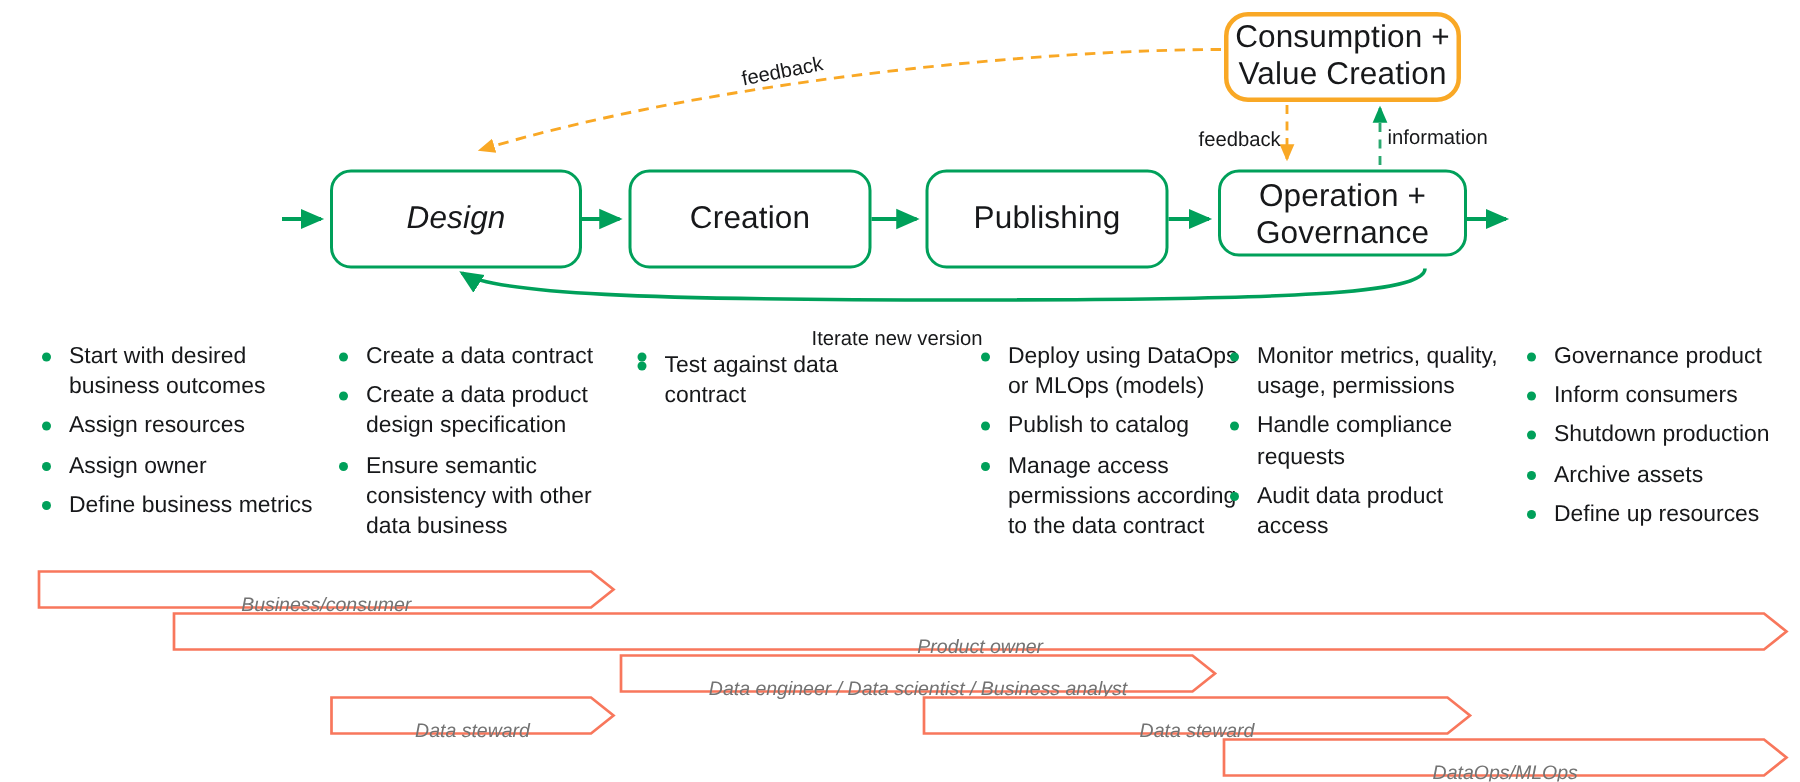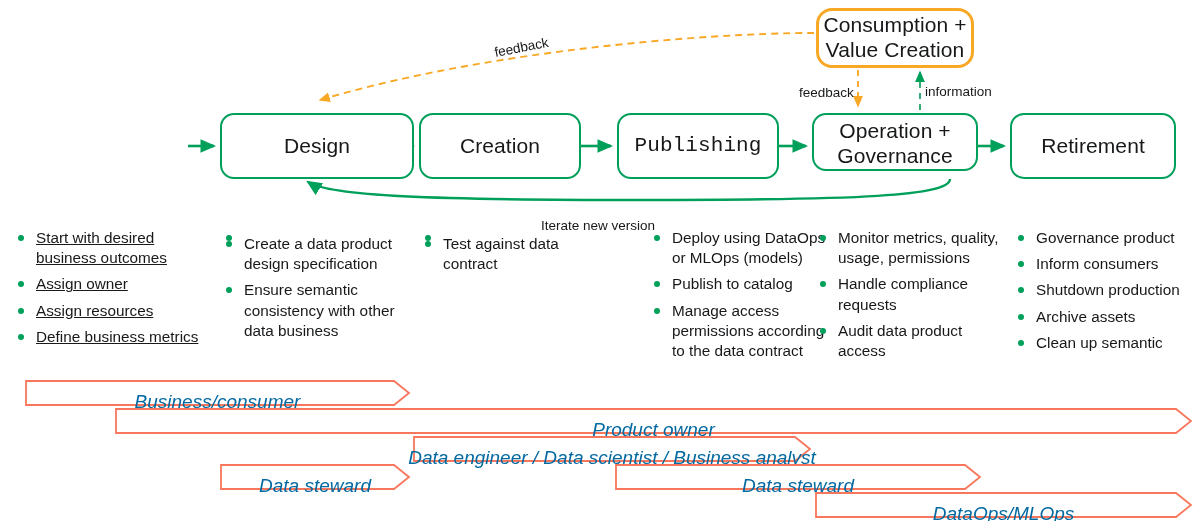--- a/index.html
+++ b/index.html
@@ -103,22 +103,22 @@
   .role-label {
     position: absolute;
     left: 0;
     top: 0;
     width: 100%;
     height: 44px;
     display: flex;
     align-items: center;
     justify-content: center;
     font-style: italic;
-    font-size: 19px;
-    color: #0369a1;
+    font-size: 13px;
+    color: #737373;
     white-space: nowrap;
   }
 </style>
 </head>
 <body>
 
 <div id="stage">
 
   <svg id="wires" viewBox="0 0 1200 521" width="1200" height="521">
     <defs>
@@ -147,50 +147,47 @@
 
     <line x1="858" y1="70" x2="858" y2="106" stroke="#f9a825" stroke-width="1.9" stroke-dasharray="6 5" marker-end="url(#arrOrange)"></line>
 
     <line x1="920" y1="110" x2="920" y2="72" stroke="#2aa86f" stroke-width="1.9" stroke-dasharray="6 5" marker-end="url(#arrGreen)"></line>
   </svg>
 
   <div class="stage-box highlight" id="box-consumption" style="left: 816px; top: 8px; width: 158px; height: 60px;">
     <span>Consumption +<br>Value Creation</span>
   </div>
 
-  <div class="stage-box" id="box-1" style="left: 220px; top: 113px; width: 194px; height: 66px;">
+  <div class="stage-box" id="box-1" style="left: 220px; top: 113px; width: 168px; height: 66px; font-style: italic;">
     <span>Design</span>
   </div>
   <div class="stage-box" id="box-2" style="left: 419px; top: 113px; width: 162px; height: 66px;">
     <span>Creation</span>
   </div>
-  <div class="stage-box" id="box-3" style="left: 617px; top: 113px; width: 162px; height: 66px; font-family: Liberation Mono, monospace;">
+  <div class="stage-box" id="box-3" style="left: 617px; top: 113px; width: 162px; height: 66px;">
     <span>Publishing</span>
   </div>
   <div class="stage-box" id="box-4" style="left: 812px; top: 113px; width: 166px; height: 58px; align-items: flex-end;">
     <span>Operation +<br>Governance</span>
-  </div>
-  <div class="stage-box" id="box-5" style="left: 1010px; top: 113px; width: 166px; height: 66px;">
-    <span>Retirement</span>
   </div>
 
   <div class="edge-label rot" id="edge-0" style="left: 496px; top: 45px;">feedback</div>
   <div class="edge-label" id="edge-1" style="left: 799px; top: 85px;">feedback</div>
   <div class="edge-label" id="edge-2" style="left: 925px; top: 84px;">information</div>
   <div class="edge-label" id="edge-3" style="left: 541px; top: 186px; margin-top: 32px;">Iterate new version</div>
 
   <div id="bullet-cols">
-      <div class="bullet-col" style="left: 16px; width: 185px; text-decoration: underline;">
+      <div class="bullet-col" style="left: 26px; width: 185px;">
         <div class="bullet-item"><span class="bullet-dot"></span><span>Start with desired business outcomes</span></div>
+        <div class="bullet-item"><span class="bullet-dot"></span><span>Assign resources</span></div>
         <div class="bullet-item"><span class="bullet-dot"></span><span>Assign owner</span></div>
-        <div class="bullet-item"><span class="bullet-dot"></span><span>Assign resources</span></div>
         <div class="bullet-item"><span class="bullet-dot"></span><span>Define business metrics</span></div>
       </div>
       <div class="bullet-col" style="left: 224px; width: 186px;">
-        <div class="bullet-item"><span class="bullet-dot"></span></div>
+        <div class="bullet-item"><span class="bullet-dot"></span><span>Create a data contract</span></div>
         <div class="bullet-item"><span class="bullet-dot"></span><span>Create a data product design specification</span></div>
         <div class="bullet-item"><span class="bullet-dot"></span><span>Ensure semantic consistency with other data business</span></div>
       </div>
       <div class="bullet-col" style="left: 423px; width: 186px;">
         <div class="bullet-item"><span class="bullet-dot"></span></div>
         <div class="bullet-item"><span class="bullet-dot"></span><span>Test against data contract</span></div>
       </div>
       <div class="bullet-col" style="left: 652px; width: 188px;">
         <div class="bullet-item"><span class="bullet-dot"></span><span>Deploy using DataOps or MLOps (models)</span></div>
         <div class="bullet-item"><span class="bullet-dot"></span><span>Publish to catalog</span></div>
@@ -199,21 +196,21 @@
       <div class="bullet-col" style="left: 818px; width: 186px;">
         <div class="bullet-item"><span class="bullet-dot"></span><span>Monitor metrics, quality, usage, permissions</span></div>
         <div class="bullet-item"><span class="bullet-dot"></span><span>Handle compliance requests</span></div>
         <div class="bullet-item"><span class="bullet-dot"></span><span>Audit data product access</span></div>
       </div>
       <div class="bullet-col" style="left: 1016px; width: 186px;">
         <div class="bullet-item"><span class="bullet-dot"></span><span>Governance product</span></div>
         <div class="bullet-item"><span class="bullet-dot"></span><span>Inform consumers</span></div>
         <div class="bullet-item"><span class="bullet-dot"></span><span>Shutdown production</span></div>
         <div class="bullet-item"><span class="bullet-dot"></span><span>Archive assets</span></div>
-        <div class="bullet-item"><span class="bullet-dot"></span><span>Clean up semantic</span></div>
+        <div class="bullet-item"><span class="bullet-dot"></span><span>Define up resources</span></div>
       </div>
     </div>
 
   <div id="role-bars">
       <div class="role-bar" style="left: 25px; top: 380px; width: 385px;">
         <svg width="385" height="26" viewBox="0 0 385 26">
           <path d="M 1,1 L 369,1 L 384,13 L 369,25 L 1,25 Z" fill="#ffffff" stroke="#f8775c" stroke-width="1.8" stroke-linejoin="miter"></path>
         </svg>
         <div class="role-label">Business/consumer</div>
       </div>

